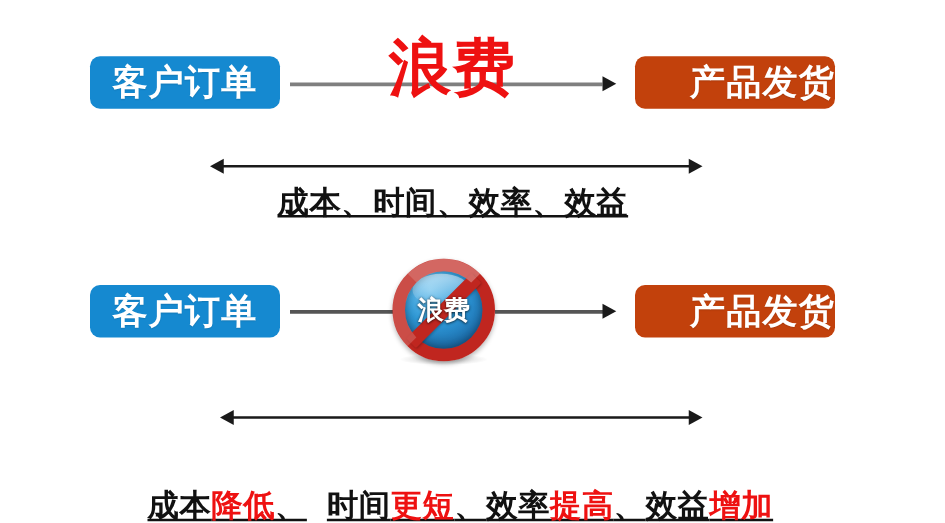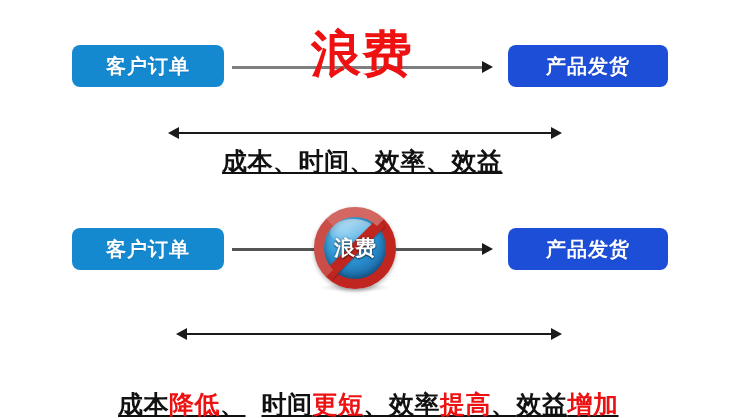--- a/index.html
+++ b/index.html
@@ -20,28 +20,28 @@
 
   
   .box {
     position: absolute;
     display: flex;
     align-items: center;
     justify-content: center;
     border-radius: 8px;
     color: #ffffff;
     font-weight: bold;
-    font-size: 20px;
+    font-size: 28px;
     letter-spacing: 1px;
     white-space: nowrap;
     box-sizing: border-box;
     text-shadow: 0 1px 1px rgba(0,0,0,0.12);
   }
   .box-blue   { background: #1589d0; }
-  .box-orange { background: #1d4ed8; }
+  .box-orange { background: #c2410c; justify-content: flex-end; }
 
   
   .line {
     position: absolute;
     height: 3px;
     background: #7f7f7f;
   }
   .line-dark {
     background: #555555;
   }

